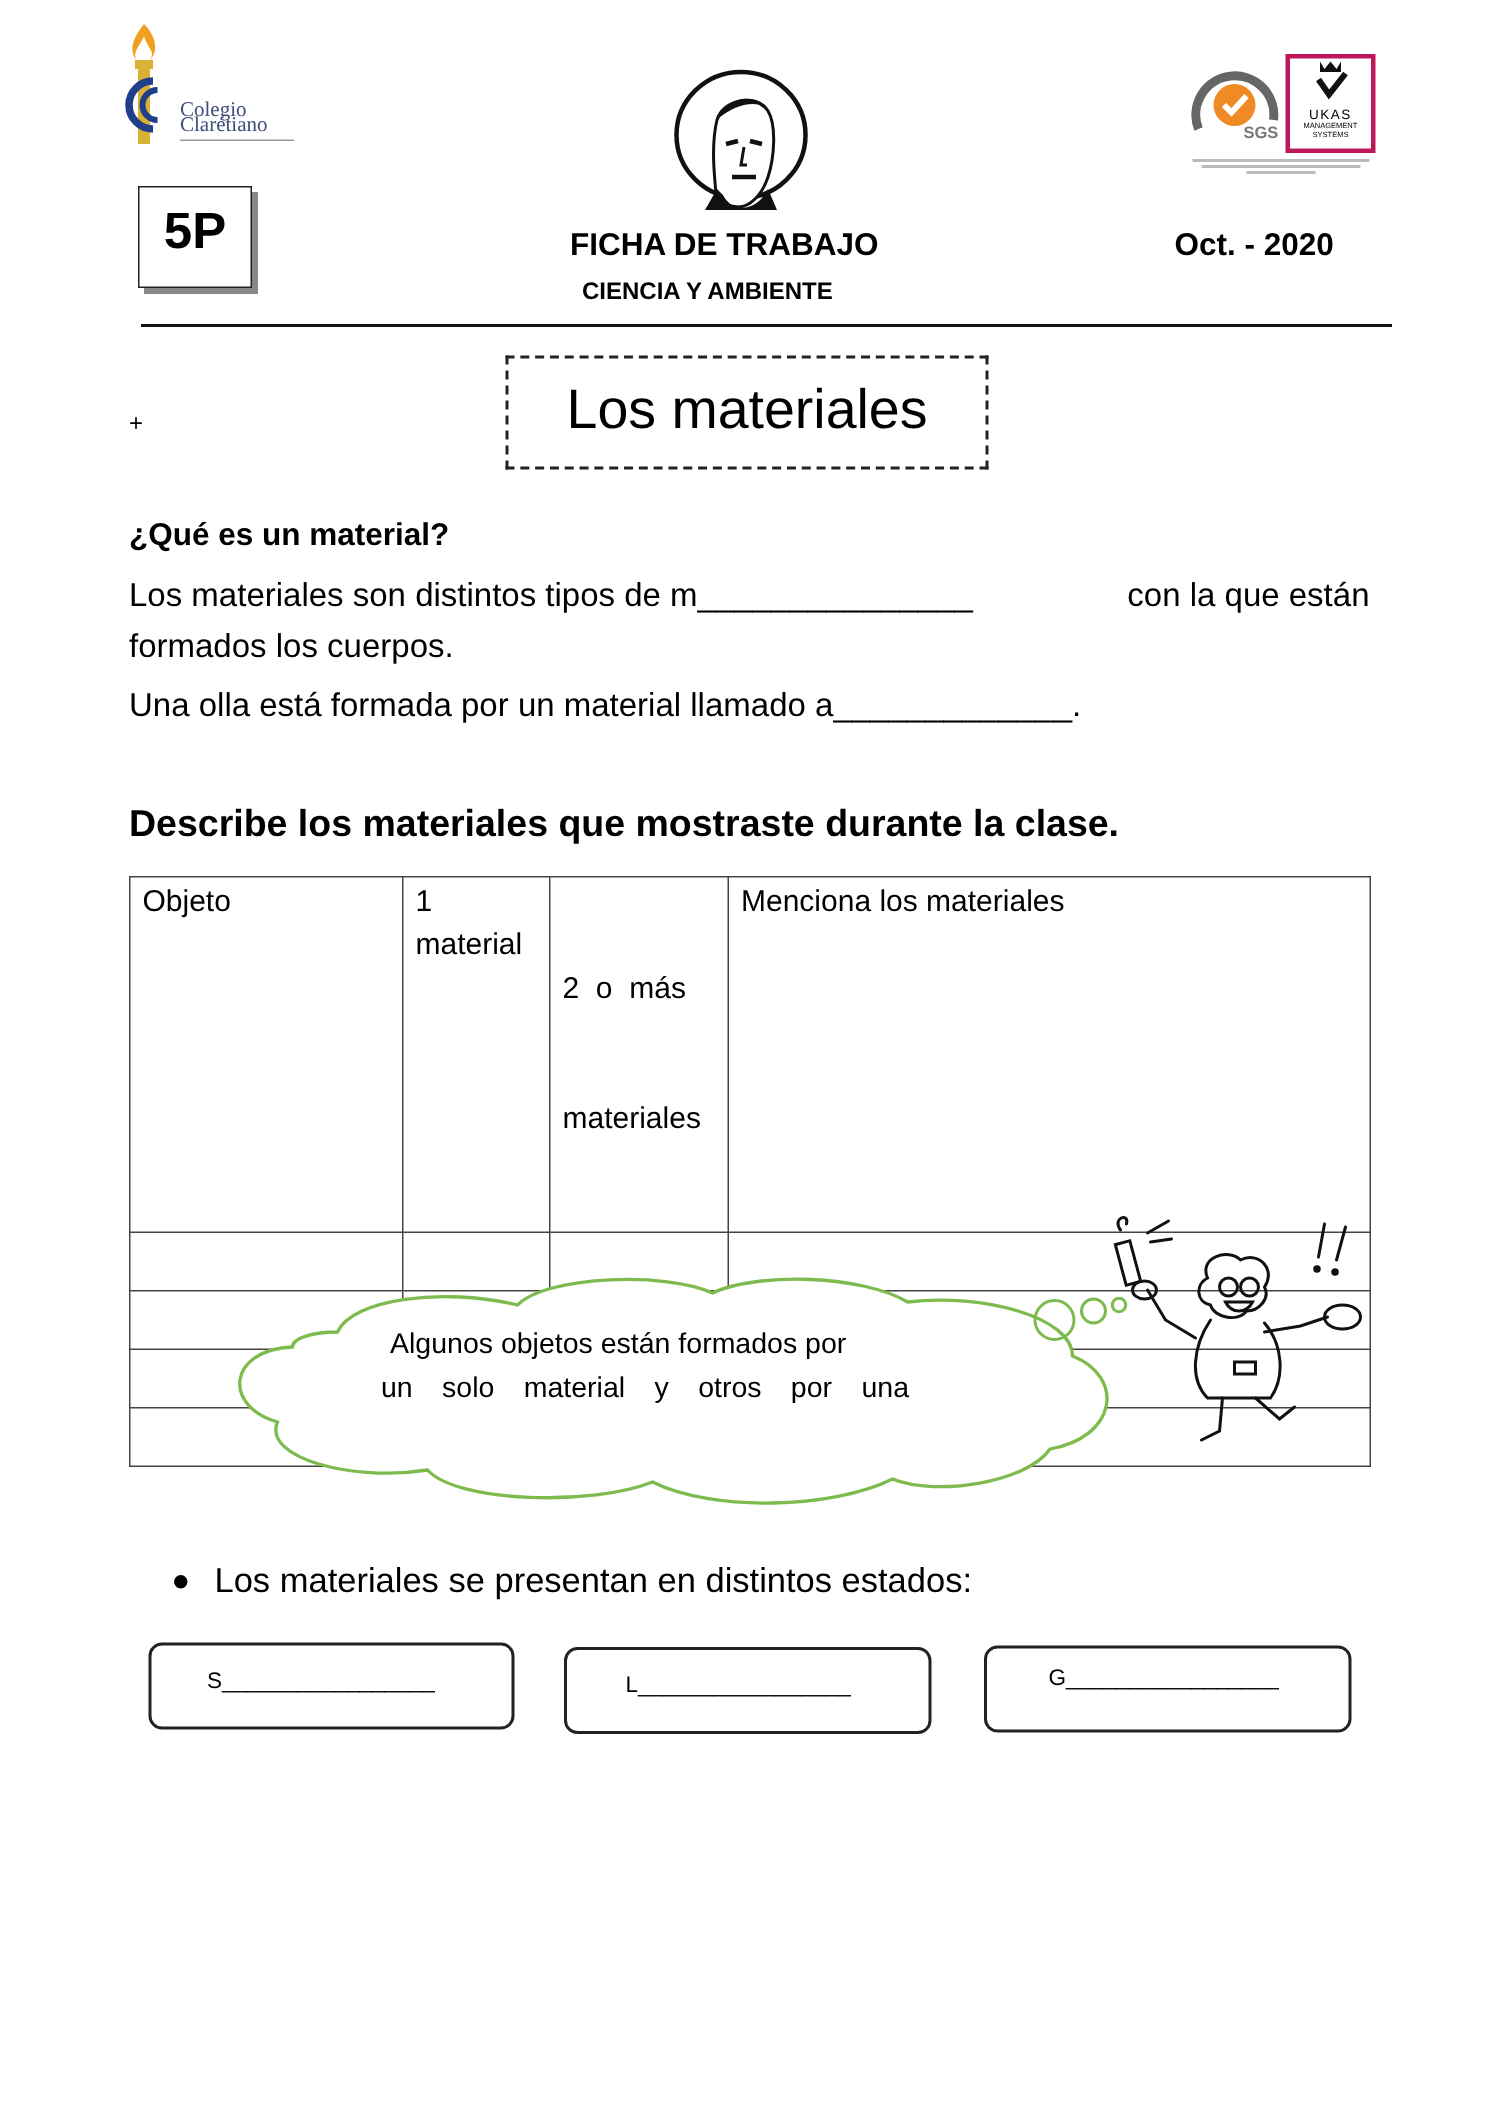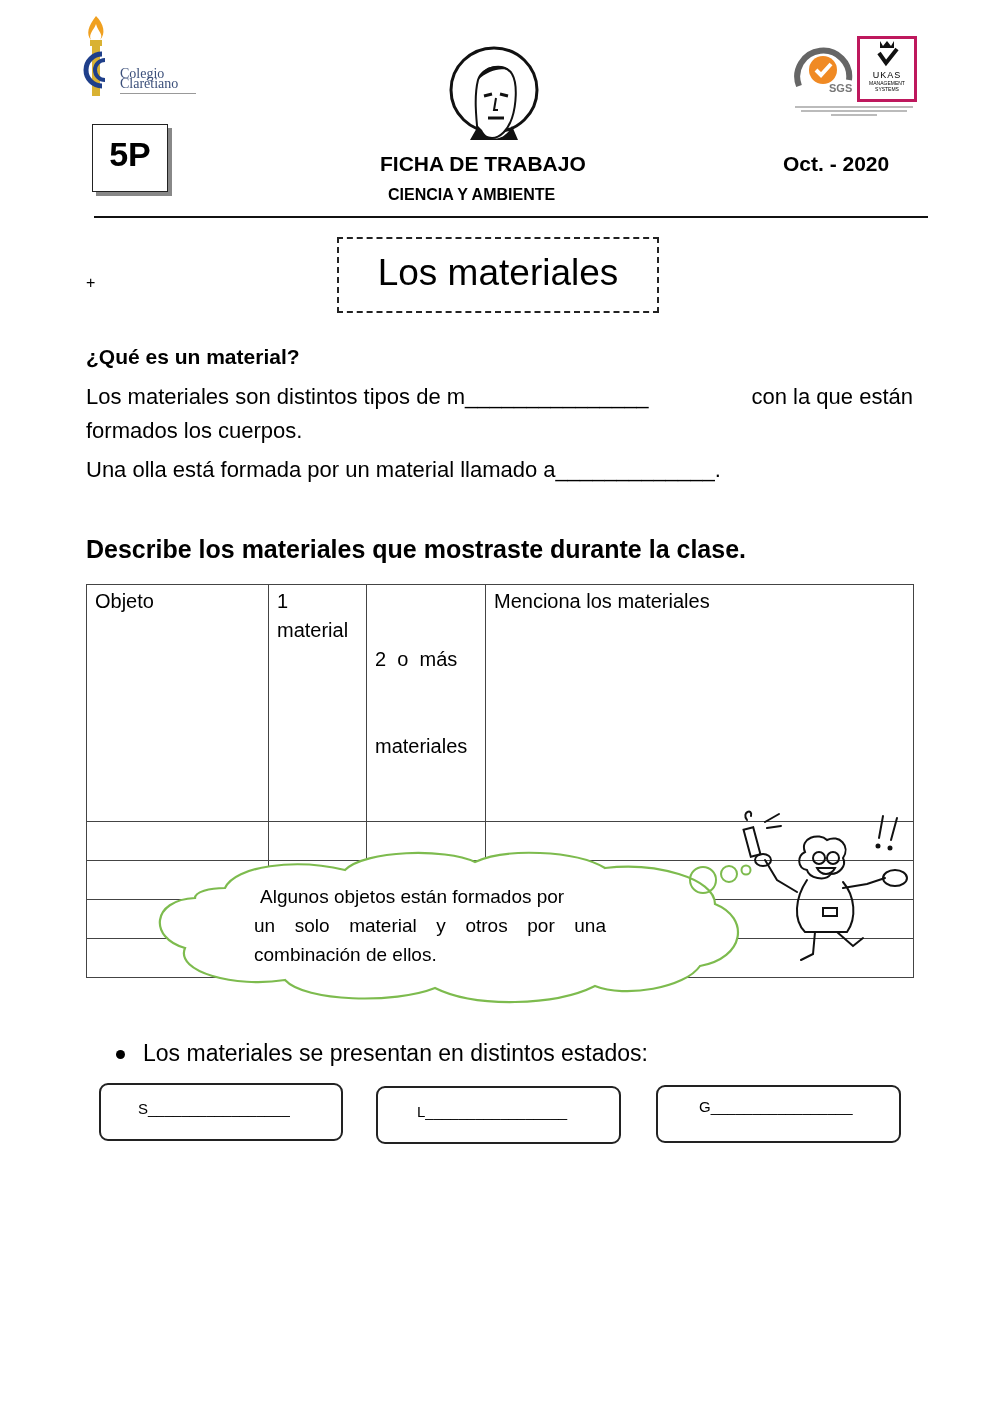--- a/index.html
+++ b/index.html
@@ -18,21 +18,21 @@
   .title-box { border:2px dashed #222; font-size:37px; text-align:center; line-height:68px; }
 
   .body-text { font-size:22px; line-height:34px; }
   .bold { font-weight:bold; }
 
   table.mat { border-collapse:collapse; font-size:20px; }
   table.mat td { border:1px solid #444; vertical-align:top; padding:2px 8px; line-height:29px; }
 
   .cloud-text { font-size:19px; line-height:29px; text-align:justify; }
 
-  .state-box { border:2px solid #222; border-radius:9px; background:#fff; }
+  .state-box { border:2px solid #222; border-radius:9px; background:#fff;margin-top:12px; }
   .state-text { font-size:15px; }
 </style>
 </head>
 <body>
 
 <div class="abs" style="left:78px;top:14px;width:120px;height:88px;">
   <svg width="36" height="86" viewBox="0 0 36 86" style="position:absolute;left:0;top:0;">
     <path d="M18 2 C10 12 8 20 13 26 C10 20 16 16 18 10 C20 18 26 20 22 26 C28 20 26 10 18 2Z" fill="#f0a020"></path>
     <rect x="12" y="26" width="12" height="6" fill="#d9b233"></rect>
     <rect x="14" y="32" width="8" height="50" fill="#d9b233"></rect>
@@ -162,21 +162,20 @@
   <g fill="none" stroke="#7dbb4e" stroke-width="2">
     <circle cx="548" cy="32" r="13"></circle>
     <circle cx="574" cy="26" r="8"></circle>
     <circle cx="591" cy="22" r="4.5"></circle>
   </g>
 </svg>
 
 <div class="abs cloud-text" style="left:254px;top:882px;width:352px;">
   <div style="padding-left:6px;">Algunos objetos están formados por</div>
   <div style="text-align-last:justify;">un solo material y otros por una</div>
-  <div>combinación de ellos.</div>
 </div>
 
 <svg class="abs" width="180" height="160" viewBox="0 0 180 160" style="left:735px;top:808px;">
   <g fill="none" stroke="#111" stroke-width="2" stroke-linecap="round">
 
     <path d="M12 12 C6 4 18 0 16 8"></path>
     <rect x="12" y="20" width="10" height="28" transform="rotate(-15 17 34)"></rect>
     <path d="M30 14 L44 6 M32 20 L46 18"></path>
 
     <path d="M148 8 L144 30 M162 10 L156 32"></path>

